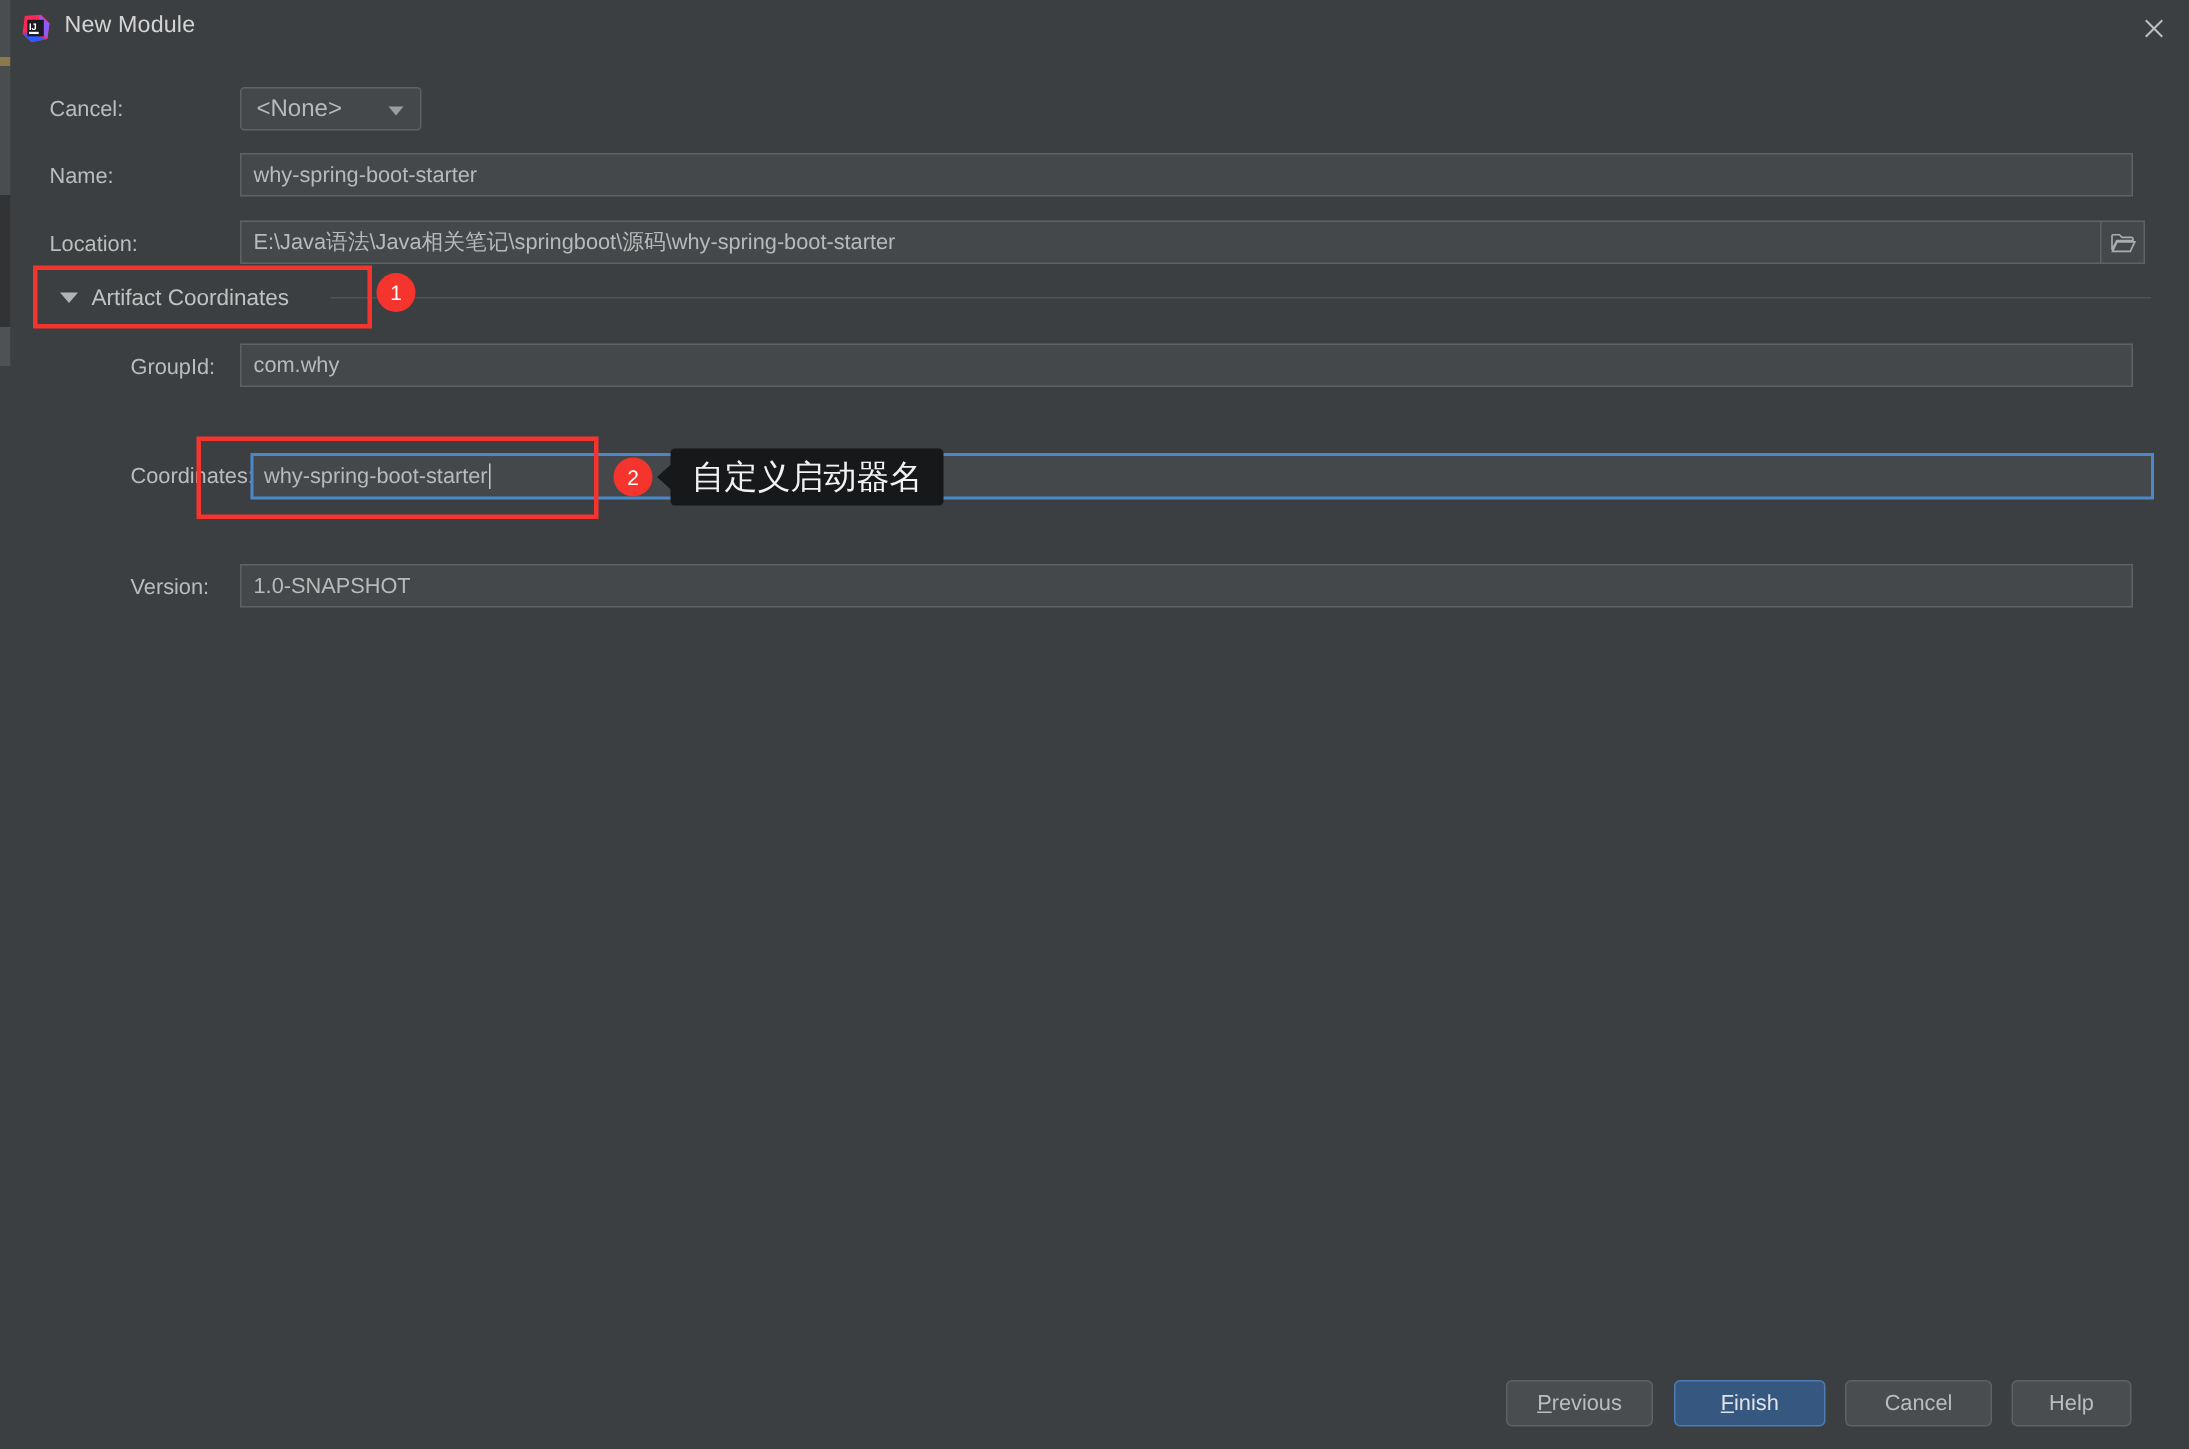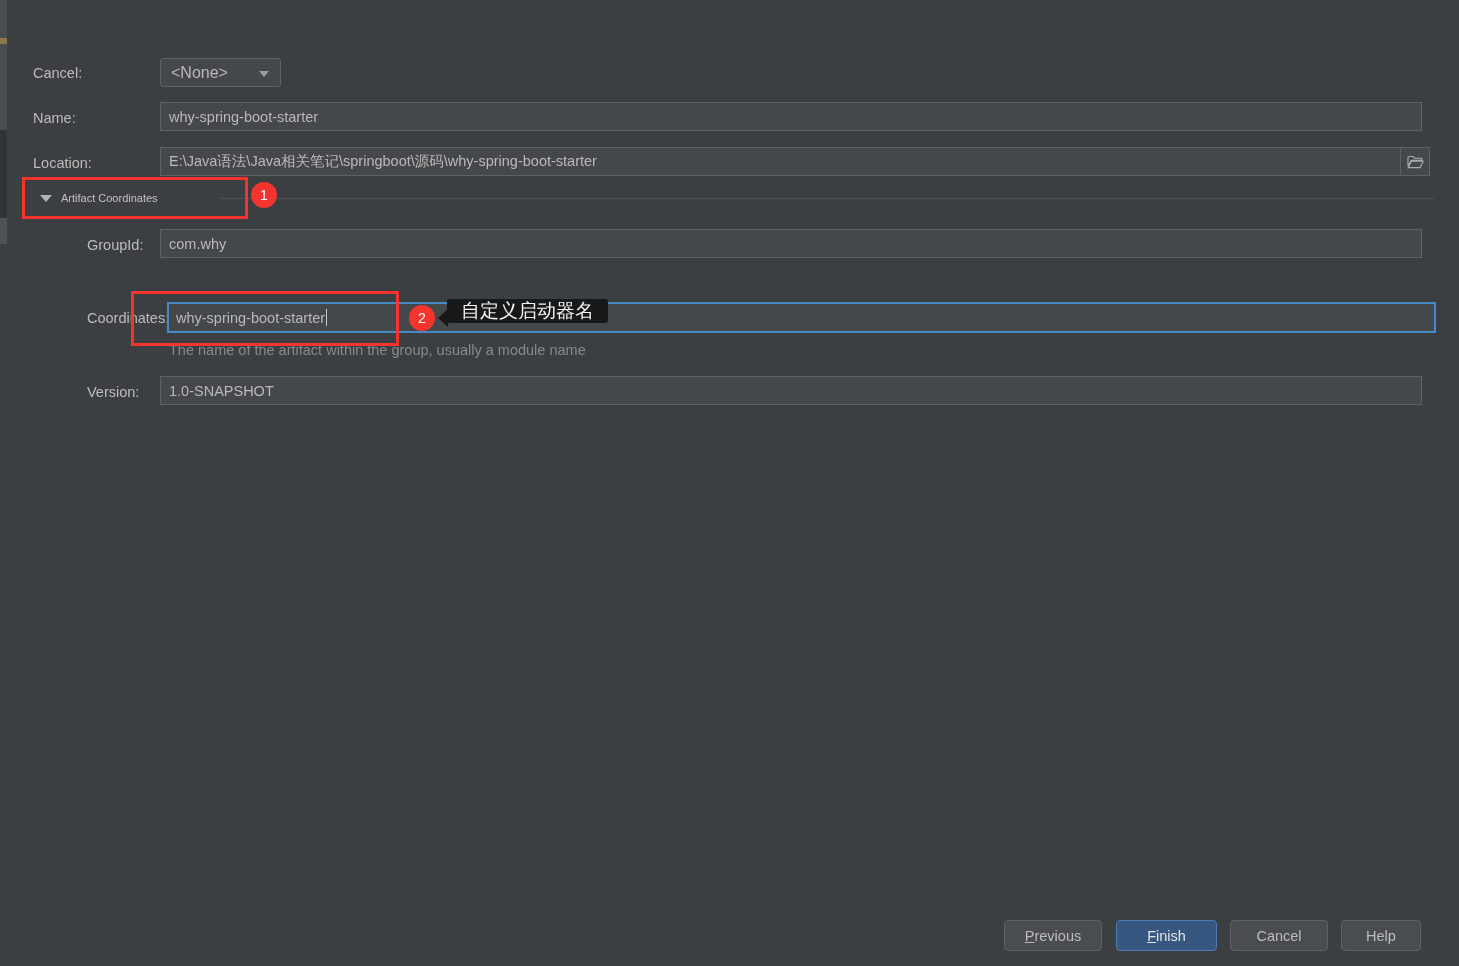--- a/index.html
+++ b/index.html
@@ -152,21 +152,21 @@
     cursor: default;
   }
   #section-triangle {
     width: 0; height: 0;
     border-left: 6px solid transparent;
     border-right: 6px solid transparent;
     border-top: 7px solid #b0b4b6;
     margin-right: 9px;
   }
   #section-title {
-    font-size: 11px;
+    font-size: 15px;
     color: #c2c2c2;
     white-space: nowrap;
   }
   #section-rule {
     position: absolute;
     left: 213px; top: 198px;
     width: 1214px; height: 1px;
     background: #4e5254;
   }
 
@@ -215,27 +215,27 @@
     justify-content: center;
     font-family: "Liberation Sans", sans-serif;
   }
   #badge-1 { left: 244px; top: 182px; }
   #badge-2 { left: 402px; top: 305px; }
 
   
   #tooltip {
     position: absolute;
     left: 440px; top: 299px;
-    height: 24px;
+    height: 38px;
     background: #17181a;
     border-radius: 3px;
     display: flex;
     align-items: center;
     padding: 0 14px;
-    font-size: 19px;
+    font-size: 22px;
     color: #f2f2f2;
     white-space: nowrap;
   }
   #tooltip-arrow {
     position: absolute;
     left: 431px; top: 309px;
     width: 0; height: 0;
     border-top: 9px solid transparent;
     border-bottom: 9px solid transparent;
     border-right: 10px solid #17181a;
@@ -275,20 +275,39 @@
   <div class="band band-a"></div>
   <div class="band band-b"></div>
   <div class="band band-c"></div>
   <div class="band band-d"></div>
   <div class="band band-e"></div>
   <div class="band band-f"></div>
 </div>
 
 <div id="dialog">
 
+  <div id="titlebar">
+    <div id="app-icon">
+      <svg width="20" height="20" viewBox="0 0 20 20">
+        <path d="M2.5 1.5 L13.5 0.8 L19 6.5 L17.5 17 L7 19.2 L1 13.5 Z" fill="#fe2857"></path>
+        <path d="M12.5 0.9 L19 6.6 L17.6 16.8 L11 11 Z" fill="#8b5cf6"></path>
+        <path d="M1.2 12.8 L7 19.2 L16.5 17.2 L8.5 13 Z" fill="#2d5bff"></path>
+        <rect x="4.2" y="4.2" width="11" height="11" fill="#1b1b1f"></rect>
+        <text x="5.3" y="11" font-family="'Liberation Sans',sans-serif" font-size="6.2" font-weight="bold" fill="#ffffff">IJ</text>
+        <rect x="5.4" y="12.2" width="6.4" height="1.5" fill="#ffffff"></rect>
+      </svg>
+    </div>
+    <div id="title-text">New Module</div>
+    <div id="close-btn">
+      <svg width="14" height="14" viewBox="0 0 14 14">
+        <line x1="1.5" y1="1.5" x2="12.5" y2="12.5" stroke="#c0c0c0" stroke-width="1.3"></line>
+        <line x1="12.5" y1="1.5" x2="1.5" y2="12.5" stroke="#c0c0c0" stroke-width="1.3"></line>
+      </svg>
+    </div>
+  </div>
 
   <div class="row-label" style="left:26px; top:65px;">Cancel:</div>
   <div id="parent-combo">
     <span class="val">&lt;None&gt;</span>
     <span class="chev"></span>
   </div>
 
   <div class="row-label" style="left:26px; top:110px;">Name:</div>
   <div class="field" id="name-field">
     <span>why-spring-boot-starter</span>
@@ -314,21 +333,20 @@
   <div class="row-label" style="left:80px; top:237px;">GroupId:</div>
   <div class="field" id="groupid-field">
     <span>com.why</span>
   </div>
 
   <div class="row-label" style="left:80px; top:310px;">Coordinates:</div>
   <div id="artifactid-field">
     <span>why-spring-boot-starter</span>
       <span id="caret"></span>
   </div>
-  <div class="hint" style="left:162px; top:342px;">The name of the artifact within the group, usually a module name</div>
 
   <div class="row-label" style="left:80px; top:384px;">Version:</div>
   <div class="field" id="version-field">
     <span>1.0-SNAPSHOT</span>
   </div>
 
   <div class="redbox" id="redbox-1"></div>
   <div class="redbox" id="redbox-2"></div>
   <div class="badge" id="badge-1">1</div>
   <div class="badge" id="badge-2">2</div>

